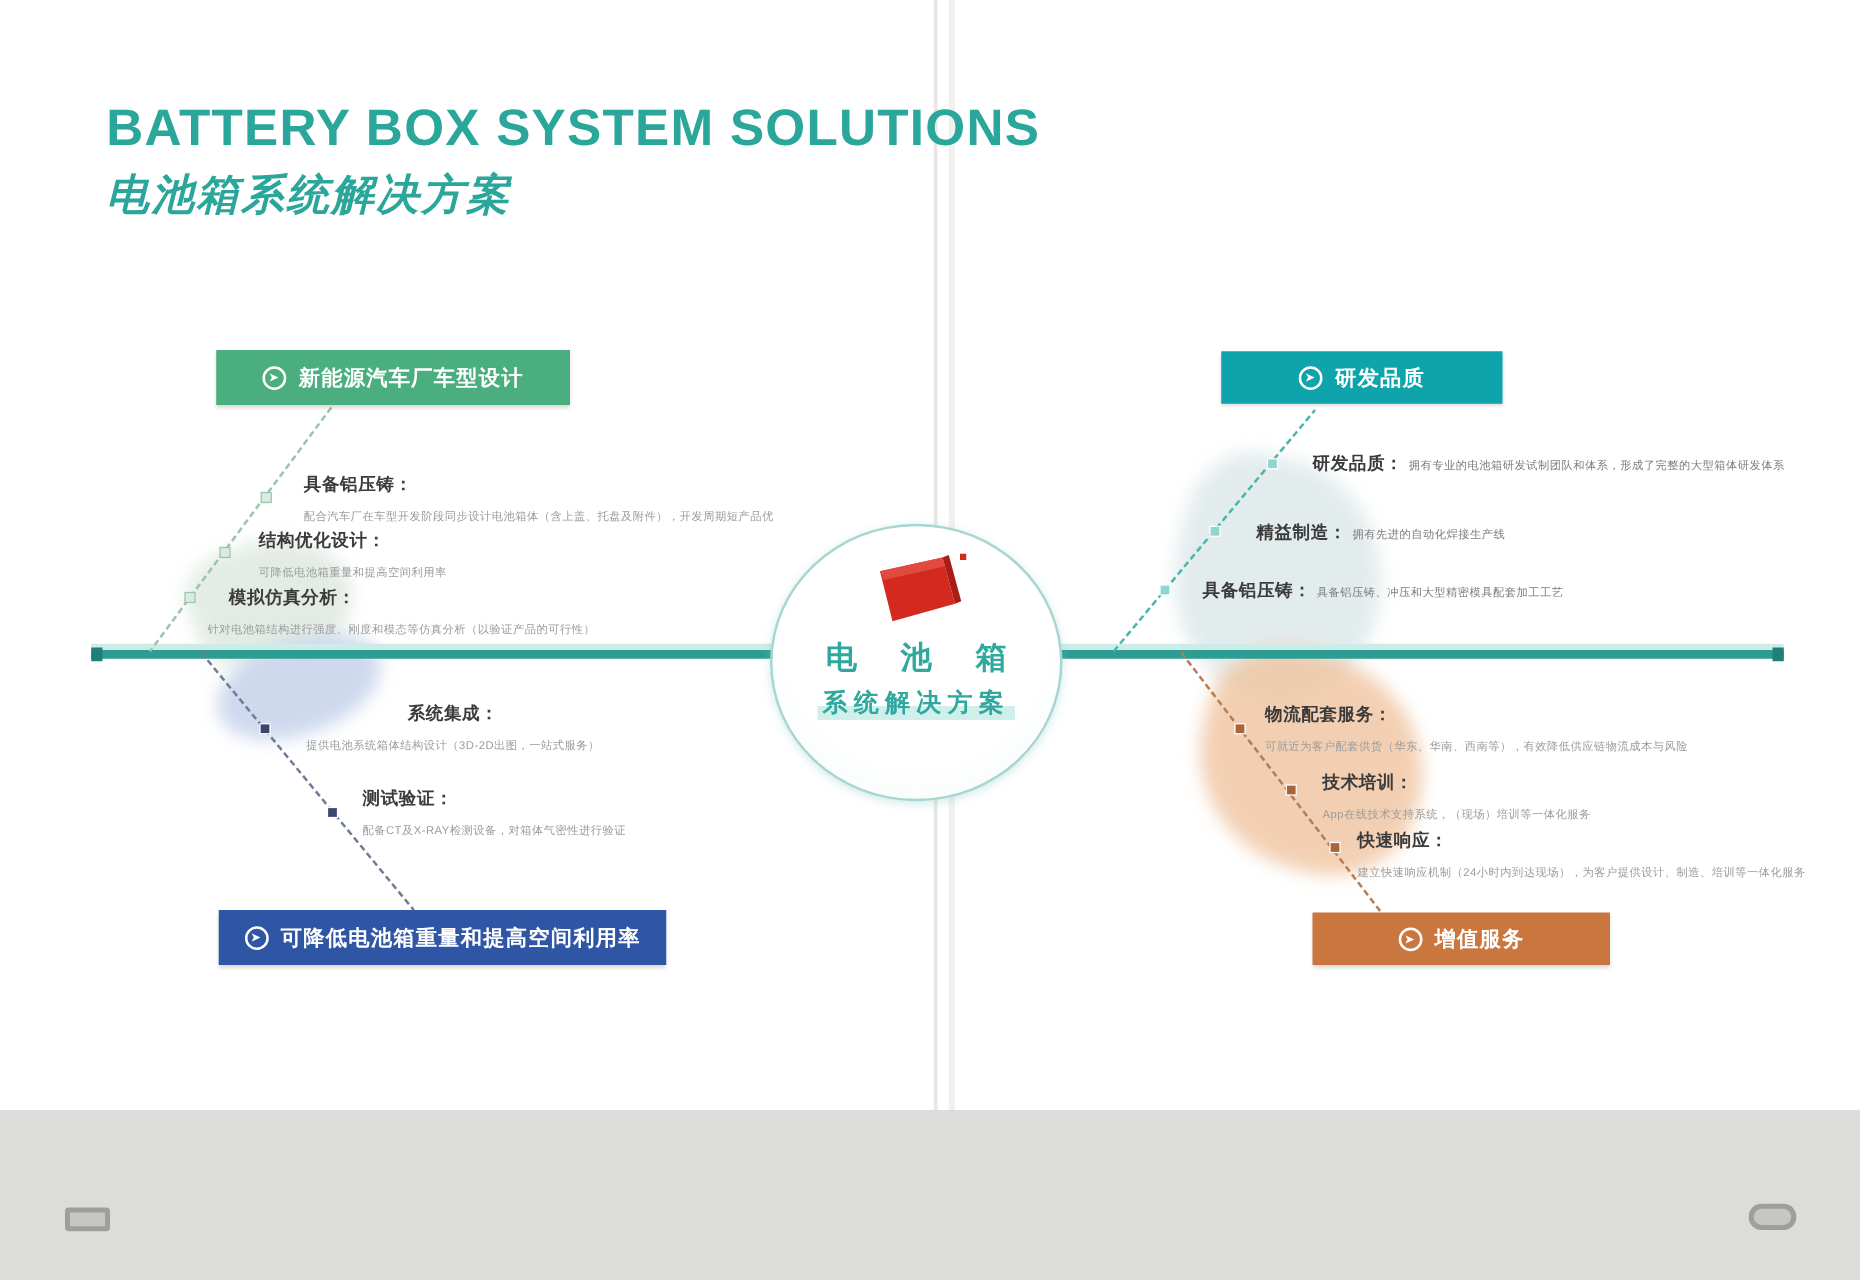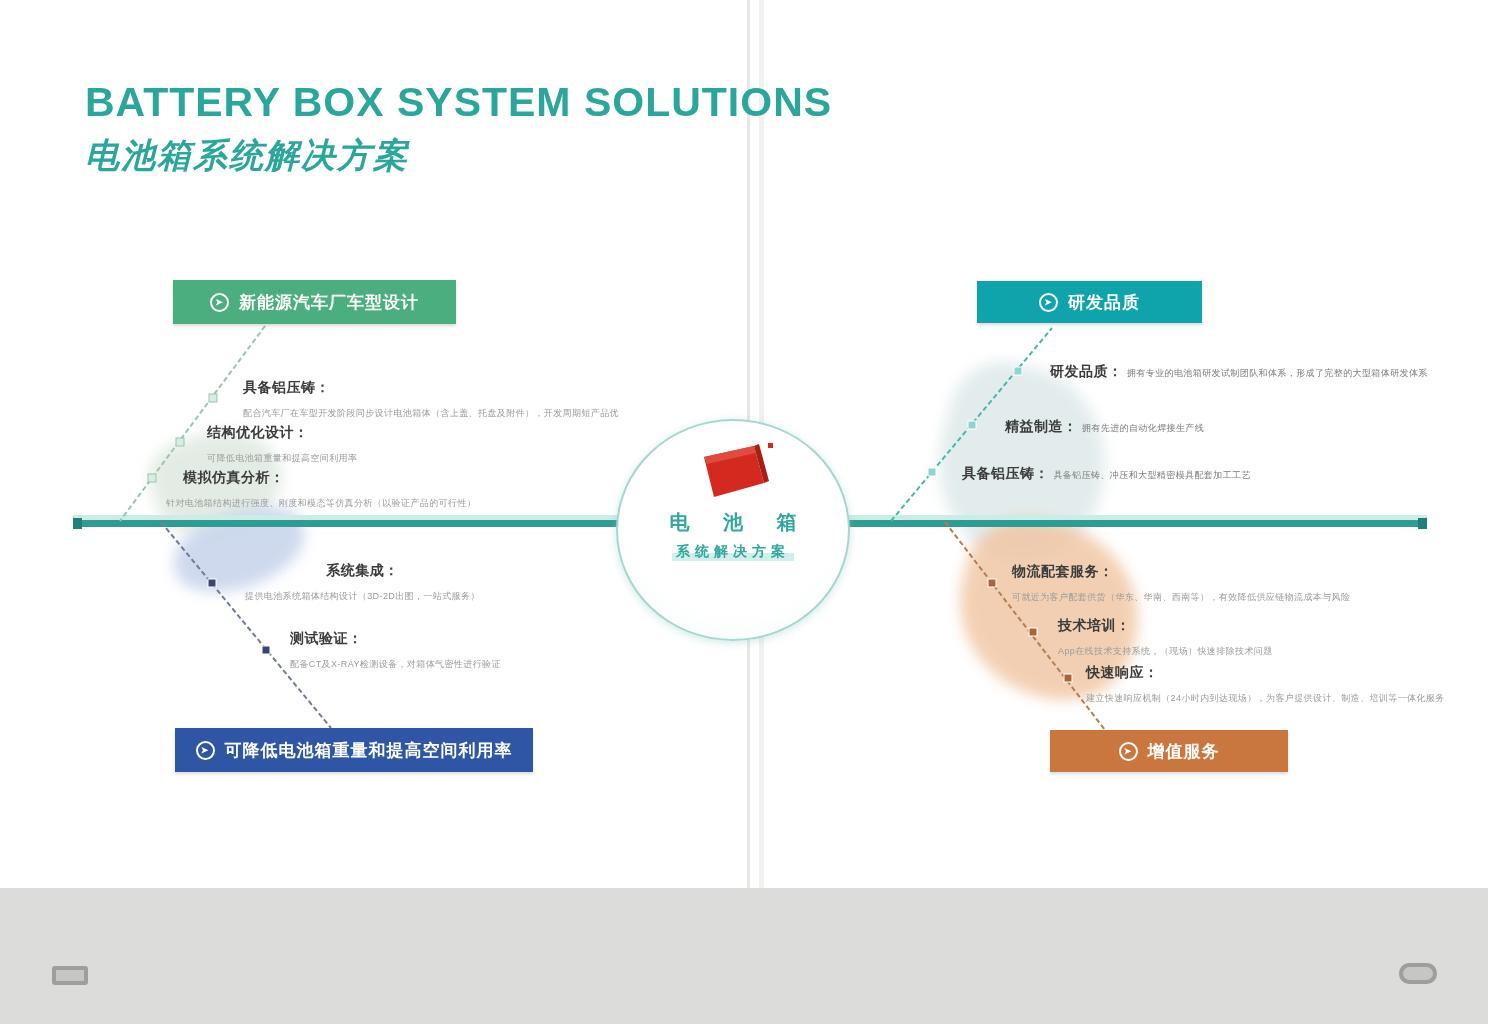--- a/index.html
+++ b/index.html
@@ -37,22 +37,22 @@
   .item.inline .t, .item.inline .d { display:inline; margin:0; }
   .item.inline .d { color:#7c7c7c; }
 
   
   .circle { position:absolute; left:616px; top:419px; width:234px; height:222px; z-index:3;
             background:radial-gradient(circle at 50% 40%, #ffffff 60%, #f3faf9 100%);
             border:2px solid #a6d6d0; border-radius:50%;
             box-shadow:0 2px 8px rgba(140,200,194,.4);
             display:flex; flex-direction:column; align-items:center; }
   .circle-logo { margin-top:20px; }
-  .circle-line1 { margin-top:6px; font-size:20px; font-weight:800; color:#2fa89d; letter-spacing:14px; padding-left:14px; }
-  .circle-line2 { margin-top:7px; font-size:14px; font-weight:800; color:#2fa89d; letter-spacing:5px; padding:0 4px;
+  .circle-line1 { margin-top:6px; font-size:25px; font-weight:800; color:#2fa89d; letter-spacing:14px; padding-left:14px; }
+  .circle-line2 { margin-top:7px; font-size:20px; font-weight:800; color:#2fa89d; letter-spacing:5px; padding:0 4px;
                   background:linear-gradient(transparent 58%, rgba(120,210,200,.35) 58%); }
 
   
   .gutter-a { position:absolute; left:747px; top:0; width:3px; height:888px; background:#e7e7e5; z-index:0; }
   .gutter-b { position:absolute; left:759px; top:0; width:5px; height:888px; background:#f1f1ef; z-index:0; }
   .bottom-band { position:absolute; left:0; top:888px; width:1500px; height:136px; background:#dcdcda; z-index:0; }
   .badge { position:absolute; z-index:4; background:#9e9e9c; }
   .badge-inner { position:absolute; left:4px; top:4px; right:4px; bottom:4px; background:#c6c6c4; }
   .badge-left  { left:52px; top:966px; width:36px; height:19px; border-radius:3px; }
   .badge-right { left:1399px; top:963px; width:38px; height:21px; border-radius:10px; }
@@ -154,21 +154,21 @@
     <span class="t">测试验证：</span>
     <span class="d">配备CT及X-RAY检测设备，对箱体气密性进行验证</span>
   </div>
 
   <div class="item" style="left:1012px; top:563px;">
     <span class="t">物流配套服务：</span>
     <span class="d">可就近为客户配套供货（华东、华南、西南等），有效降低供应链物流成本与风险</span>
   </div>
   <div class="item" style="left:1058px; top:617px;">
     <span class="t">技术培训：</span>
-    <span class="d">App在线技术支持系统，（现场）快速排除技术问题</span>
+    <span class="d">App在线技术支持系统，（现场）培训等一体化服务</span>
   </div>
   <div class="item" style="left:1086px; top:664px;">
     <span class="t">快速响应：</span>
     <span class="d">建立快速响应机制（24小时内到达现场），为客户提供设计、制造、培训等一体化服务</span>
   </div>
 
   <div class="circle">
     <svg class="circle-logo" width="86" height="62">
       <path d="M14 16 L64 5 L74 42 L24 56 Z" fill="#d3291e"></path>
       <path d="M64 5 L74 42 L79 40 L69 3 Z" fill="#a81d14"></path>

